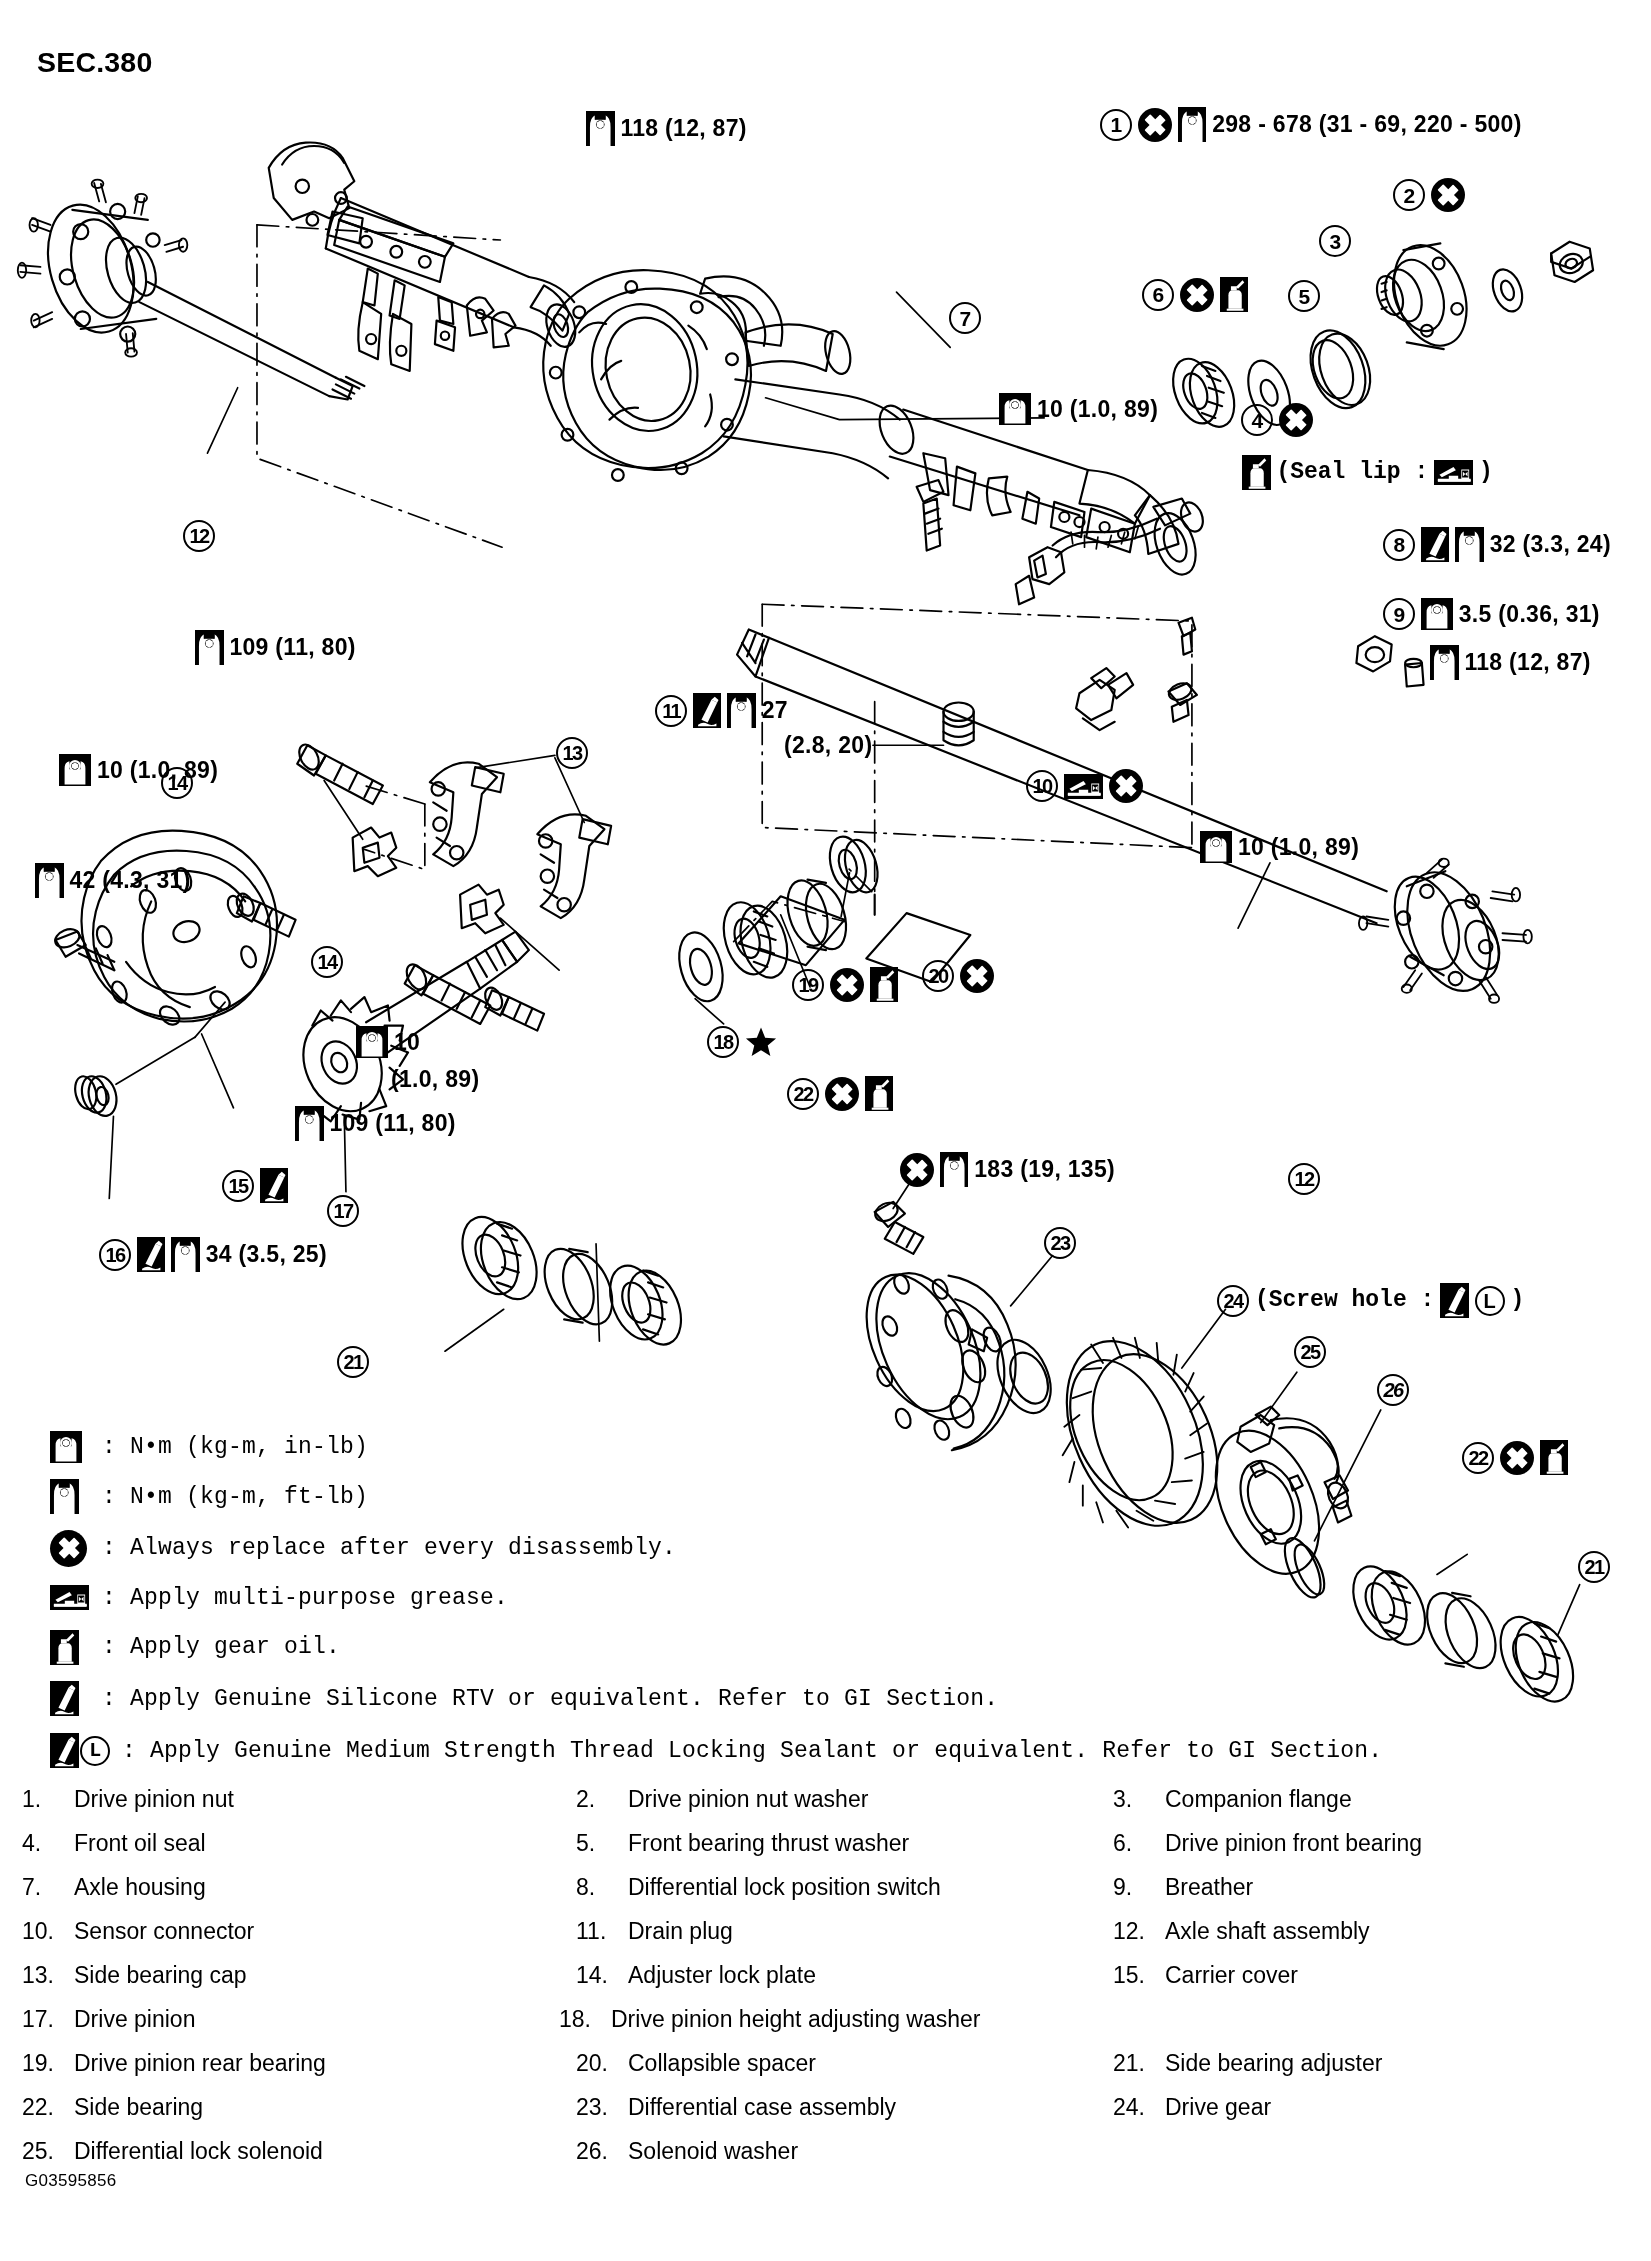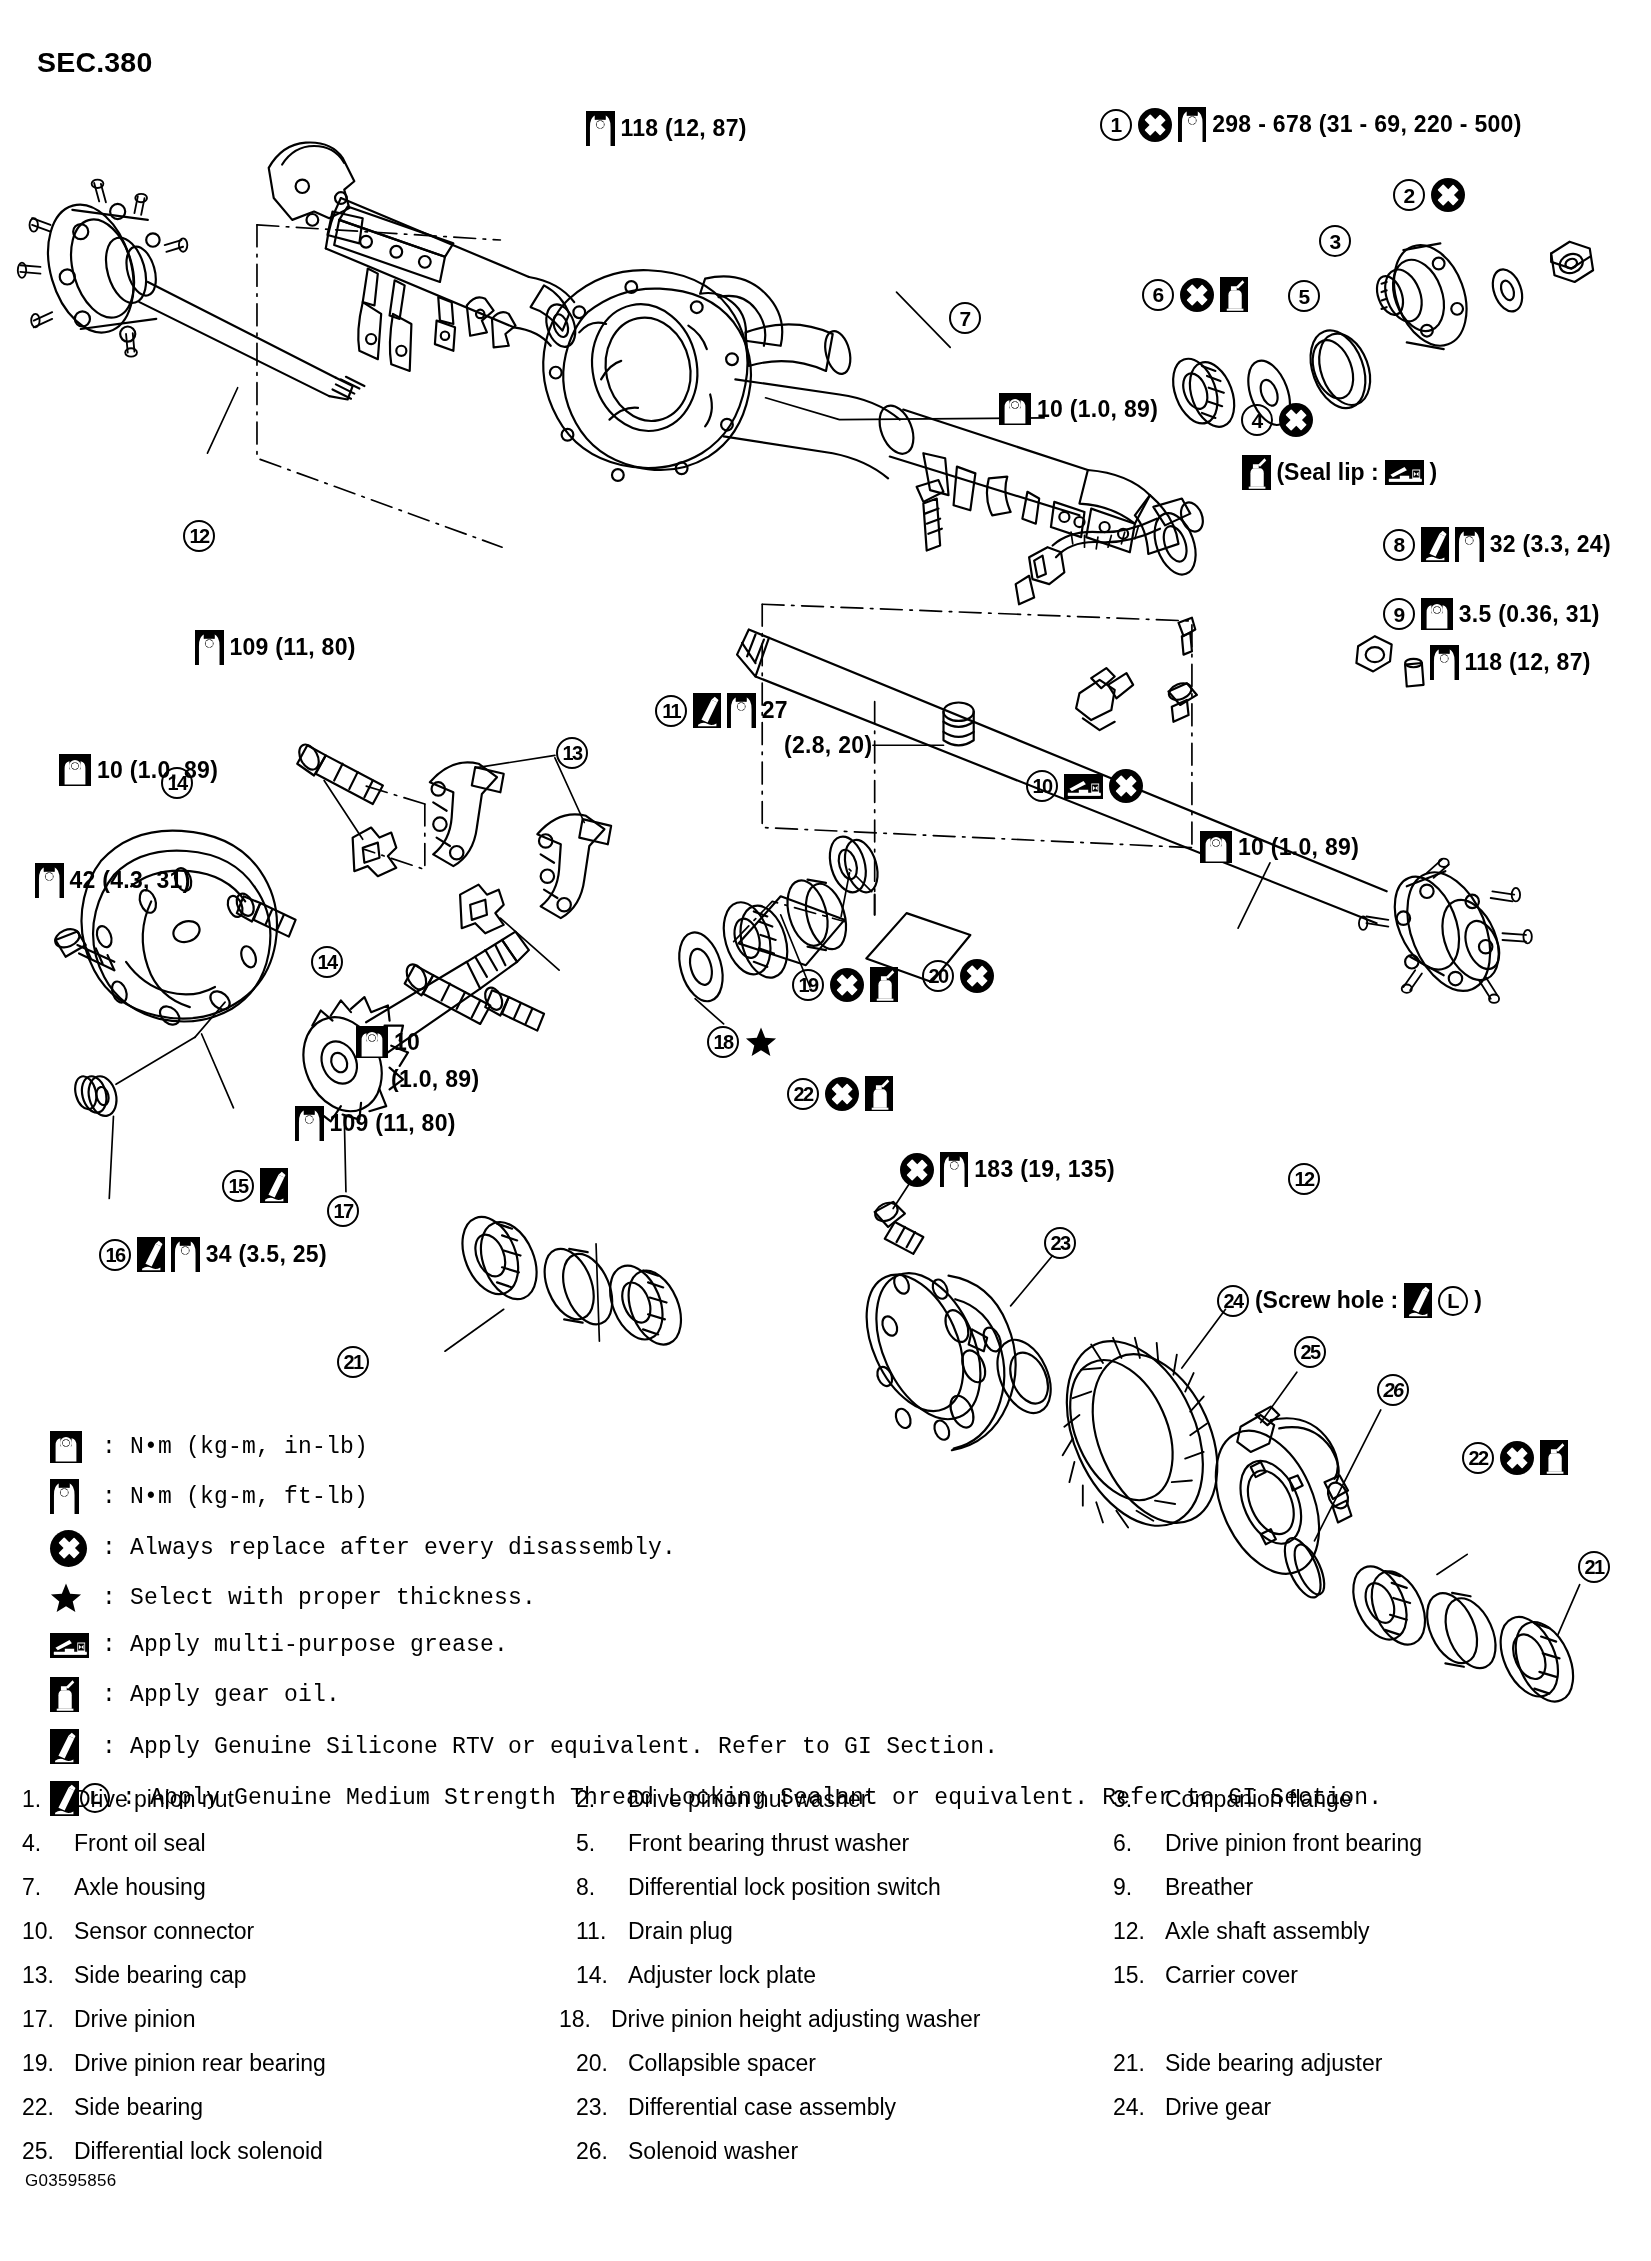--- a/index.html
+++ b/index.html
@@ -81,21 +81,21 @@
   .pl-cell { display: flex; align-items: baseline; }
   .pl-c1 { width: 554px; }
   .pl-c2 { width: 537px; }
   .pl-c3 { width: 520px; }
   .pl-no { width: 52px; font-size: 23px; flex: 0 0 52px; }
   .pl-nm { font-size: 23px; }
 
   .fcode { position: absolute; left: 25px; top: 2171px; font-size: 17px; letter-spacing: 0.3px; }
 
   
-  .paren { font-size: 23px; font-weight: bold; }
+  .paren { font-size: 23px; font-weight: bold; font-family: Liberation Mono, monospace; }
 </style>
 </head>
 <body>
 
 <svg width="0" height="0" style="position:absolute" aria-hidden="true">
   <defs>
 
     <symbol id="sym-wrench-inlb" viewBox="0 0 40 40">
       <rect x="0" y="0" width="40" height="40" fill="#000"></rect>
       <rect x="2.5" y="2.5" width="35" height="35" fill="none" stroke="#fff" stroke-width="0"></rect>
@@ -958,28 +958,20 @@
       <span class="lg-tx">: N•m  (kg-m,  ft-lb)</span>
     </div>
 
     <div class="lg-row tall">
       <span class="lg-ic">
         <span class="ic-x" style="width:37px;height:37px;"></span>
       </span>
       <span class="lg-tx">: Always replace after every disassembly.</span>
     </div>
 
-    <div class="lg-row">
-      <span class="lg-ic">
-        <svg class="ic-star" viewBox="0 0 40 40">
-            <use href="#sym-star"></use>
-          </svg>
-      </span>
-      <span class="lg-tx">: Select with proper thickness.</span>
-    </div>
 
     <div class="lg-row">
       <span class="lg-ic">
         <svg class="tile wide" viewBox="0 0 48 32">
             <use href="#sym-grease"></use>
           </svg>
       </span>
       <span class="lg-tx">: Apply multi-purpose grease.</span>
     </div>
 

